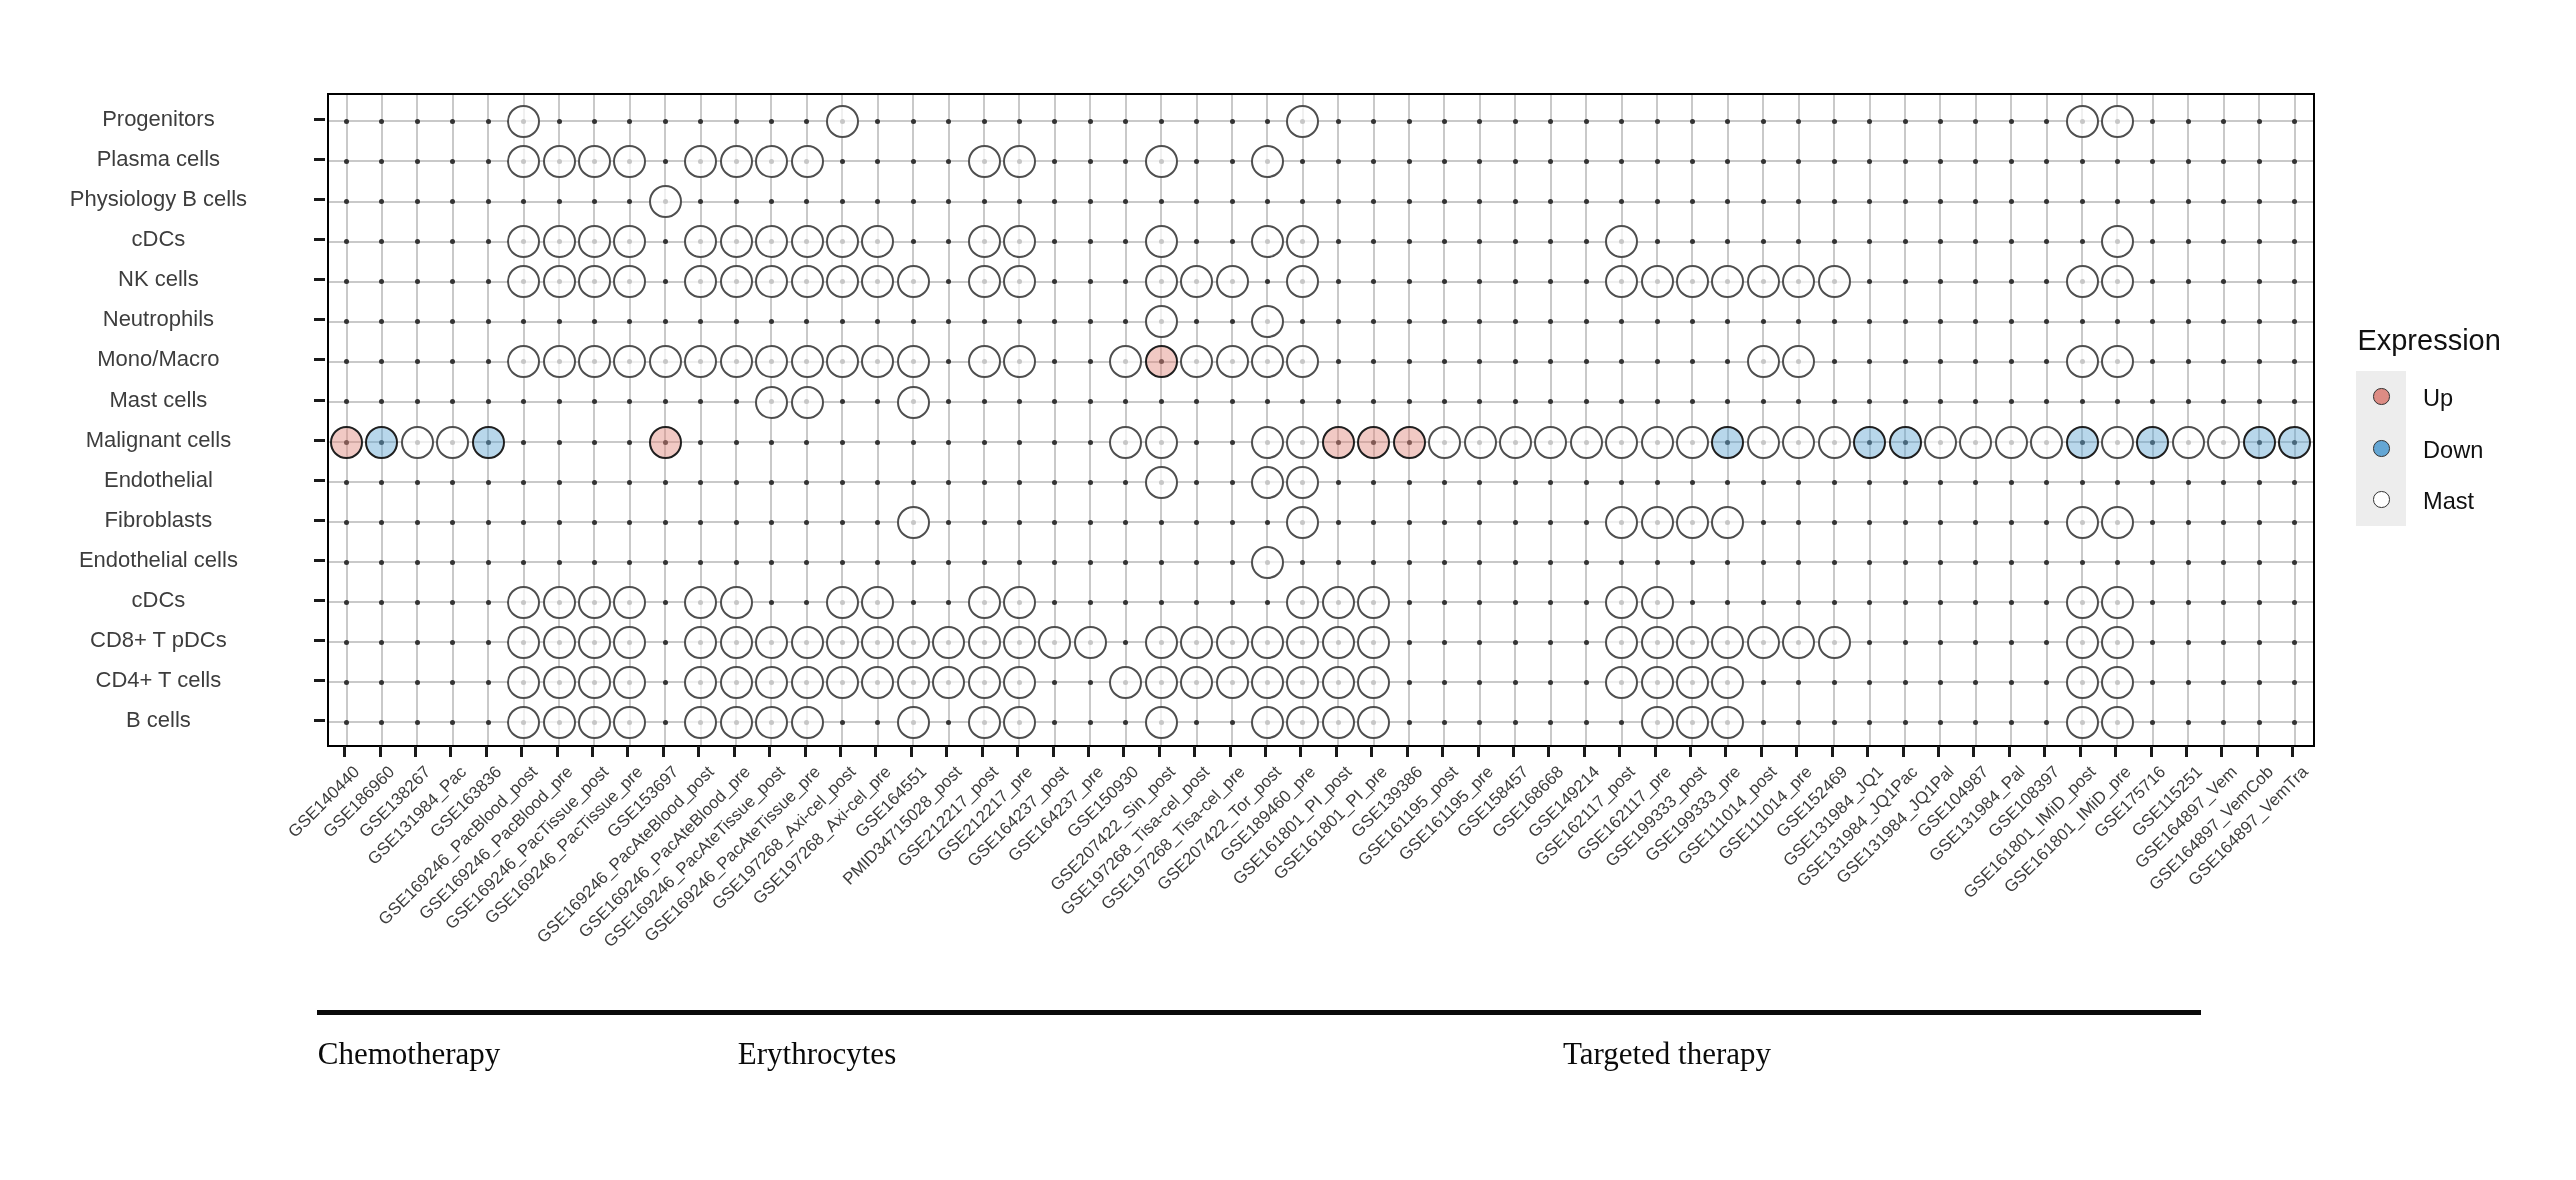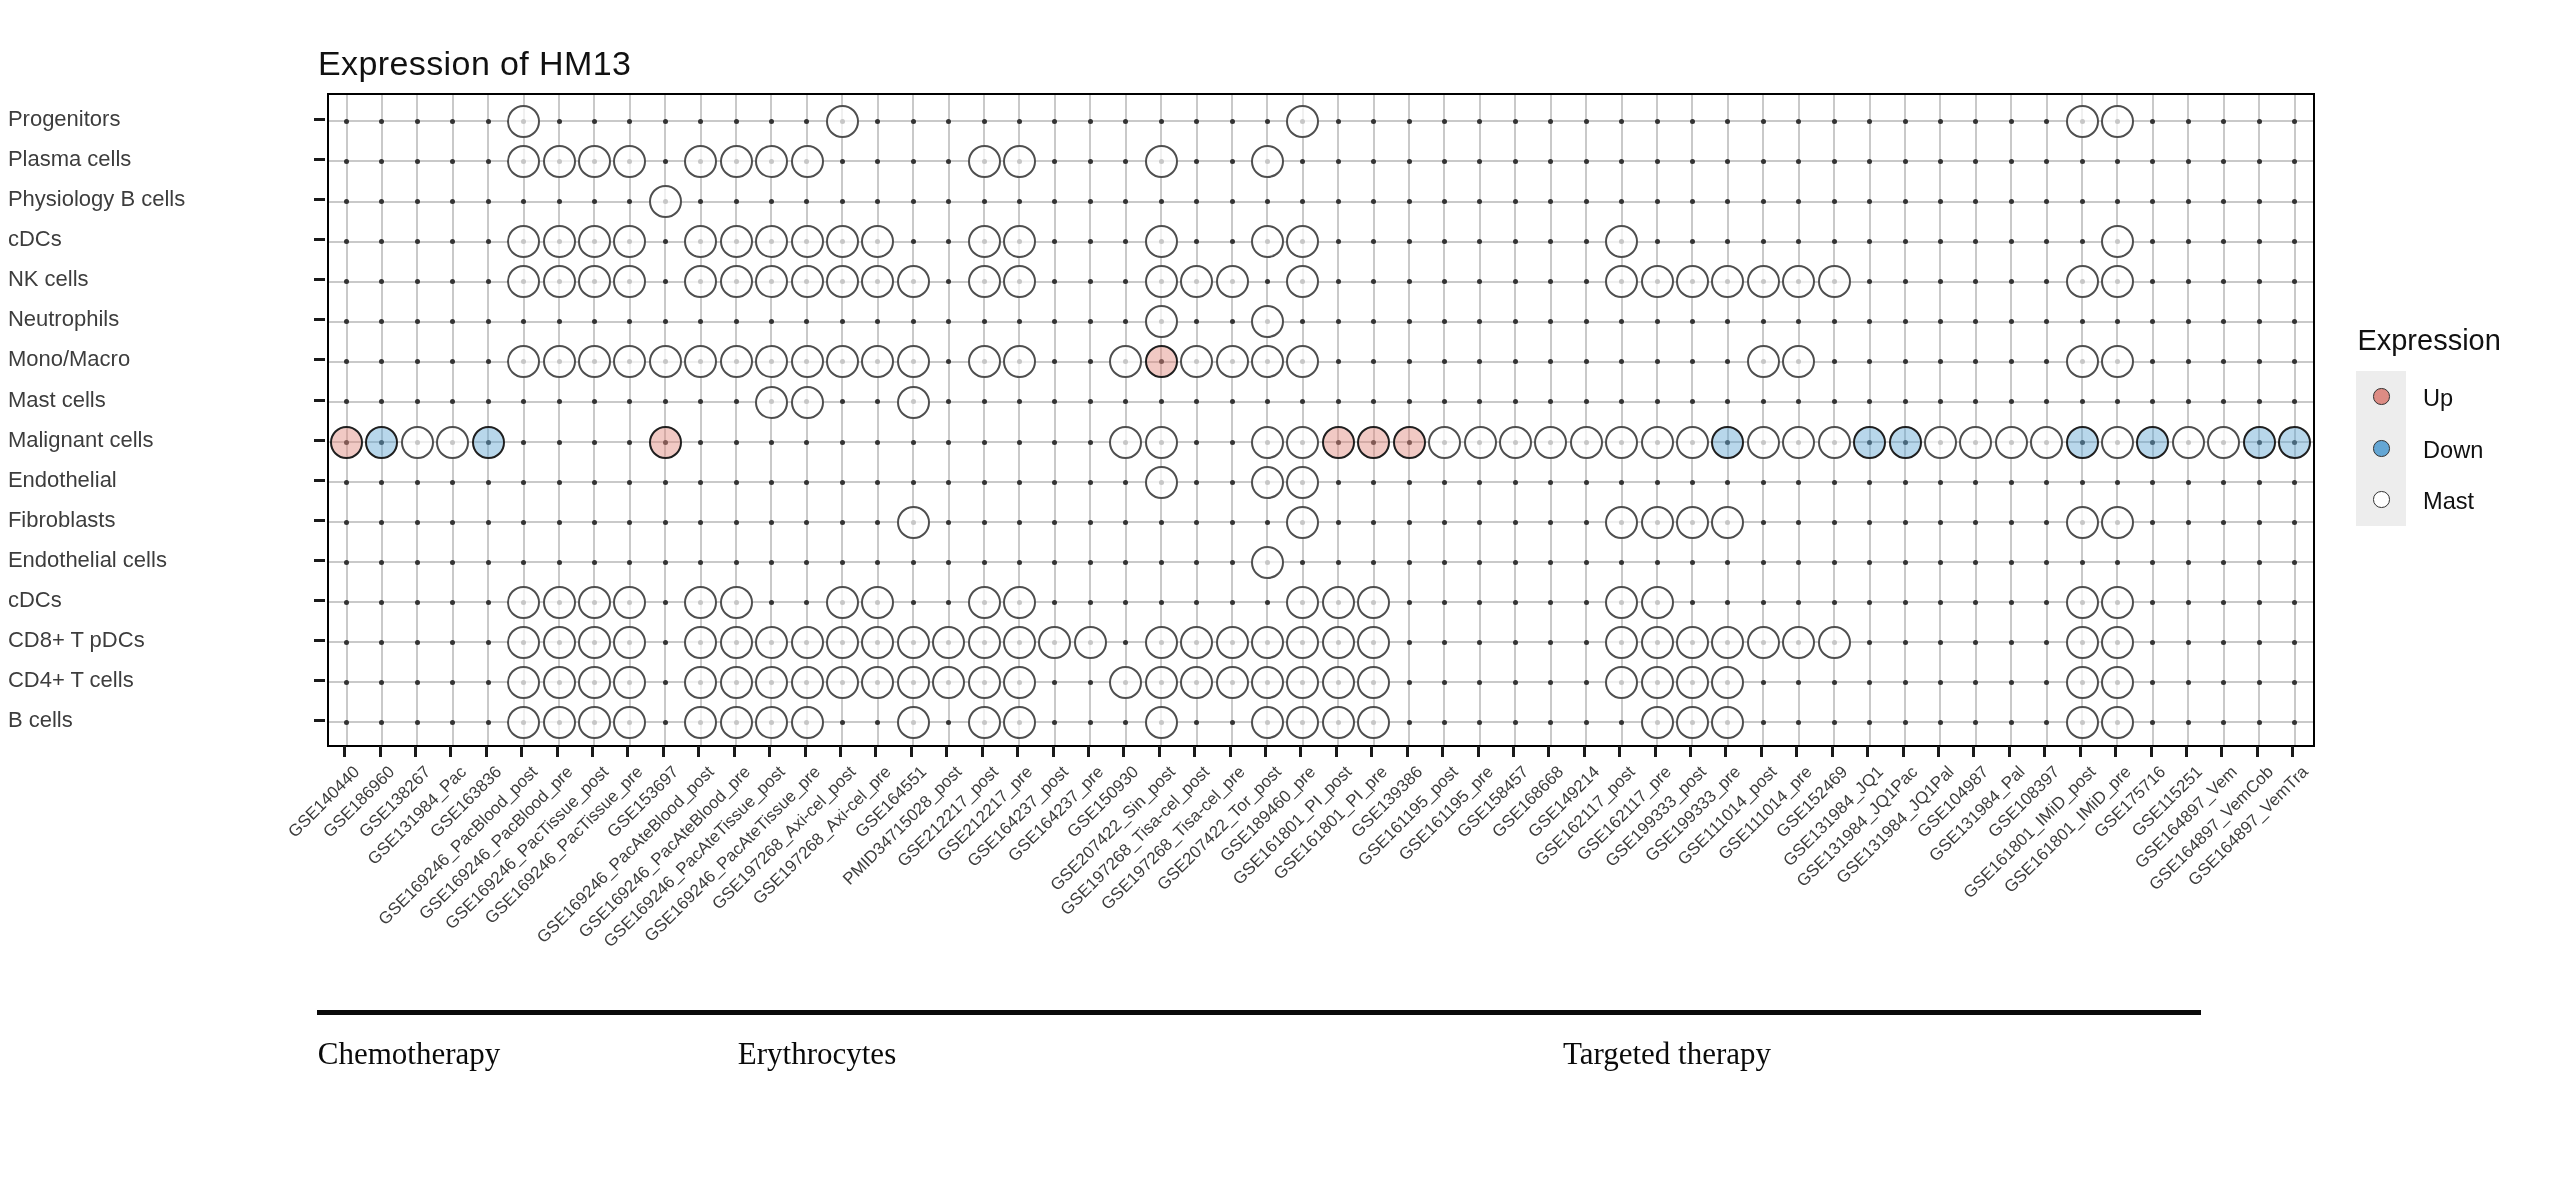--- a/index.html
+++ b/index.html
@@ -12,39 +12,38 @@
        border:2.9px solid #000;box-sizing:content-box;background:#fff;}
   .vgrid{position:absolute;top:0;width:2.1px;height:100%;background:#c9c9c9;}
   .hgrid{position:absolute;left:0;height:2.1px;width:100%;background:#c9c9c9;}
   .xdot{position:absolute;width:5px;height:5px;border-radius:50%;background:#333;}
   .mcircle{position:absolute;width:33px;height:33px;border-radius:50%;box-sizing:border-box;}
   .mc-none{border:2.1px solid #4f4f4f;background:rgba(255,255,255,0.72);}
   .mc-up{border:2.5px solid #1f1f1f;background:rgba(224,136,124,0.45);}
   .mc-down{border:2.5px solid #1f1f1f;background:rgba(98,166,210,0.45);}
   .ytick{position:absolute;width:11.4px;height:2.9px;background:#1a1a1a;}
   .xtick{position:absolute;width:2.9px;height:11.4px;background:#1a1a1a;}
-  .row-label{position:absolute;width:301px;text-align:left;font-size:22px;color:#3d3d3d;
+  .row-label{position:absolute;width:301px;text-align:center;font-size:22px;color:#3d3d3d;
        line-height:22px;}
   .col-label{position:absolute;font-size:17px;color:#3d3d3d;white-space:nowrap;
        transform-origin:100% 0%;transform:rotate(-45deg);line-height:17px;}
   .grp-line{position:absolute;height:5px;background:#0a0a0a;}
   .grp-label{position:absolute;font-family:"Liberation Serif", serif;font-size:31px;
        color:#0a0a0a;white-space:nowrap;transform:translateX(-50%);}
   .legend{position:absolute;left:2356px;top:315px;}
   .legend-title{position:absolute;left:1.4px;top:8.6px;font-size:29px;color:#111;}
   .legend-keys{position:absolute;left:0;top:56px;width:50px;height:155px;background:#ededed;}
   .legend-key-dot{position:absolute;left:17px;width:16.5px;height:16.5px;border-radius:50%;
        box-sizing:border-box;border:1.8px solid #333;}
   .legend-item-label{position:absolute;left:67px;font-size:23.6px;color:#111;line-height:23.6px;}
 </style>
 </head>
 <body>
 
 <div class="figure">
-  <div class="chart-title">Expression of HM13</div>
 
   <div class="plot" id="plot">
       <div class="vgrid" style="left: 16.5px;"></div>
       <div class="vgrid" style="left: 52px;"></div>
       <div class="vgrid" style="left: 87px;"></div>
       <div class="vgrid" style="left: 123px;"></div>
       <div class="vgrid" style="left: 158px;"></div>
       <div class="vgrid" style="left: 194px;"></div>
       <div class="vgrid" style="left: 229px;"></div>
       <div class="vgrid" style="left: 264px;"></div>

